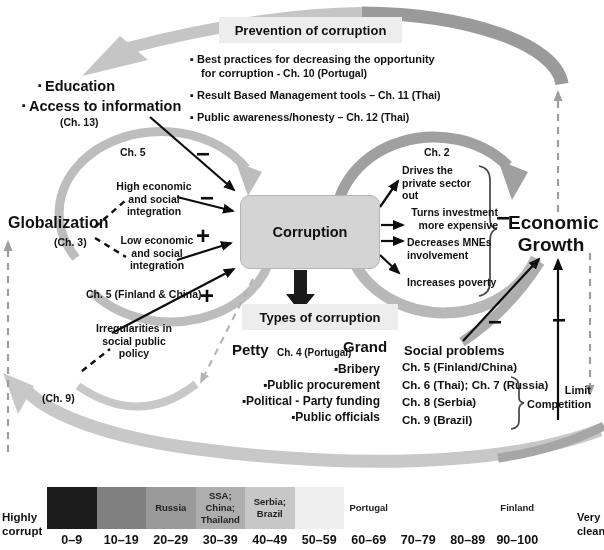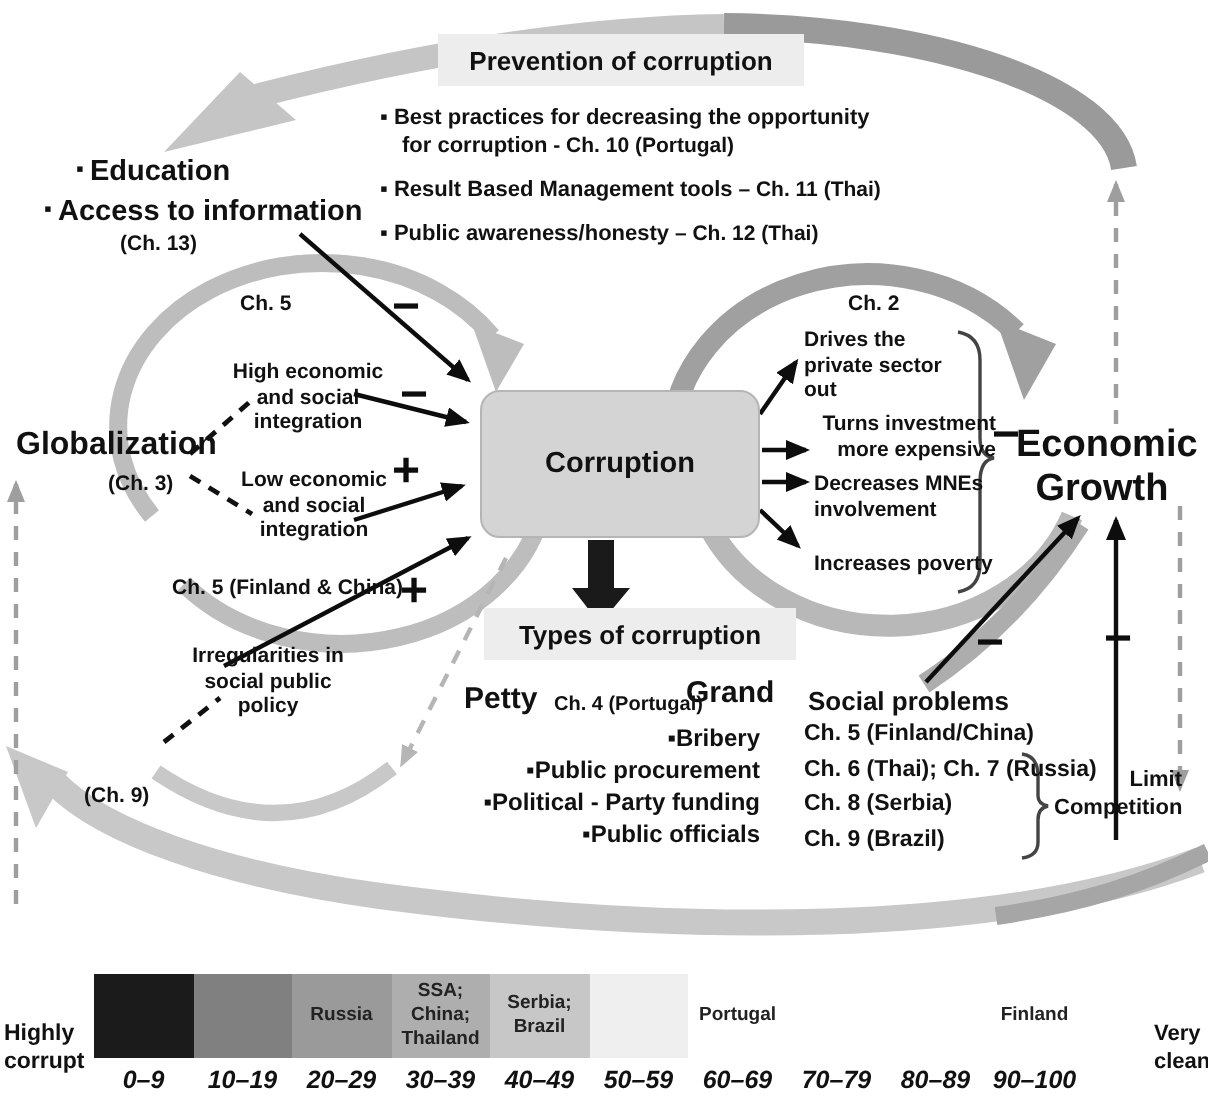--- a/index.html
+++ b/index.html
@@ -17,21 +17,21 @@
         text-indent:-11px;padding-left:11px;}
   .pbul::before{content:"▪ ";}
   .edu-item{font-size:14.5px;font-weight:bold;line-height:1.4;}
   .edu-item::before{content:"▪ ";font-size:11px;vertical-align:2px;}
   .type-item{font-size:12px;font-weight:bold;line-height:16px;}
   .type-item::before{content:"▪";}
   .sp-item{font-size:11.5px;font-weight:bold;line-height:17.5px;white-space:nowrap;}
   .cellrow{display:flex;}
   .cell{width:49.5px;height:42px;display:flex;align-items:center;justify-content:center;}
   .cell-label{font-size:9.5px;font-weight:bold;color:#222;text-align:center;line-height:1.25;}
-  .rangerow{display:flex;font-style:italic;}
+  .rangerow{display:flex;}
   .range{width:49.5px;text-align:center;font-size:12.5px;font-weight:bold;}
   .corrbox{border-radius:10px;border:1px solid #b5b5b5;display:flex;align-items:center;
            justify-content:center;font-size:14.5px;font-weight:bold;}
 </style>
 </head>
 <body>
 
 <div id="stage">
 
   <svg id="connectors" viewBox="0 0 604 550" xmlns="http://www.w3.org/2000/svg">

